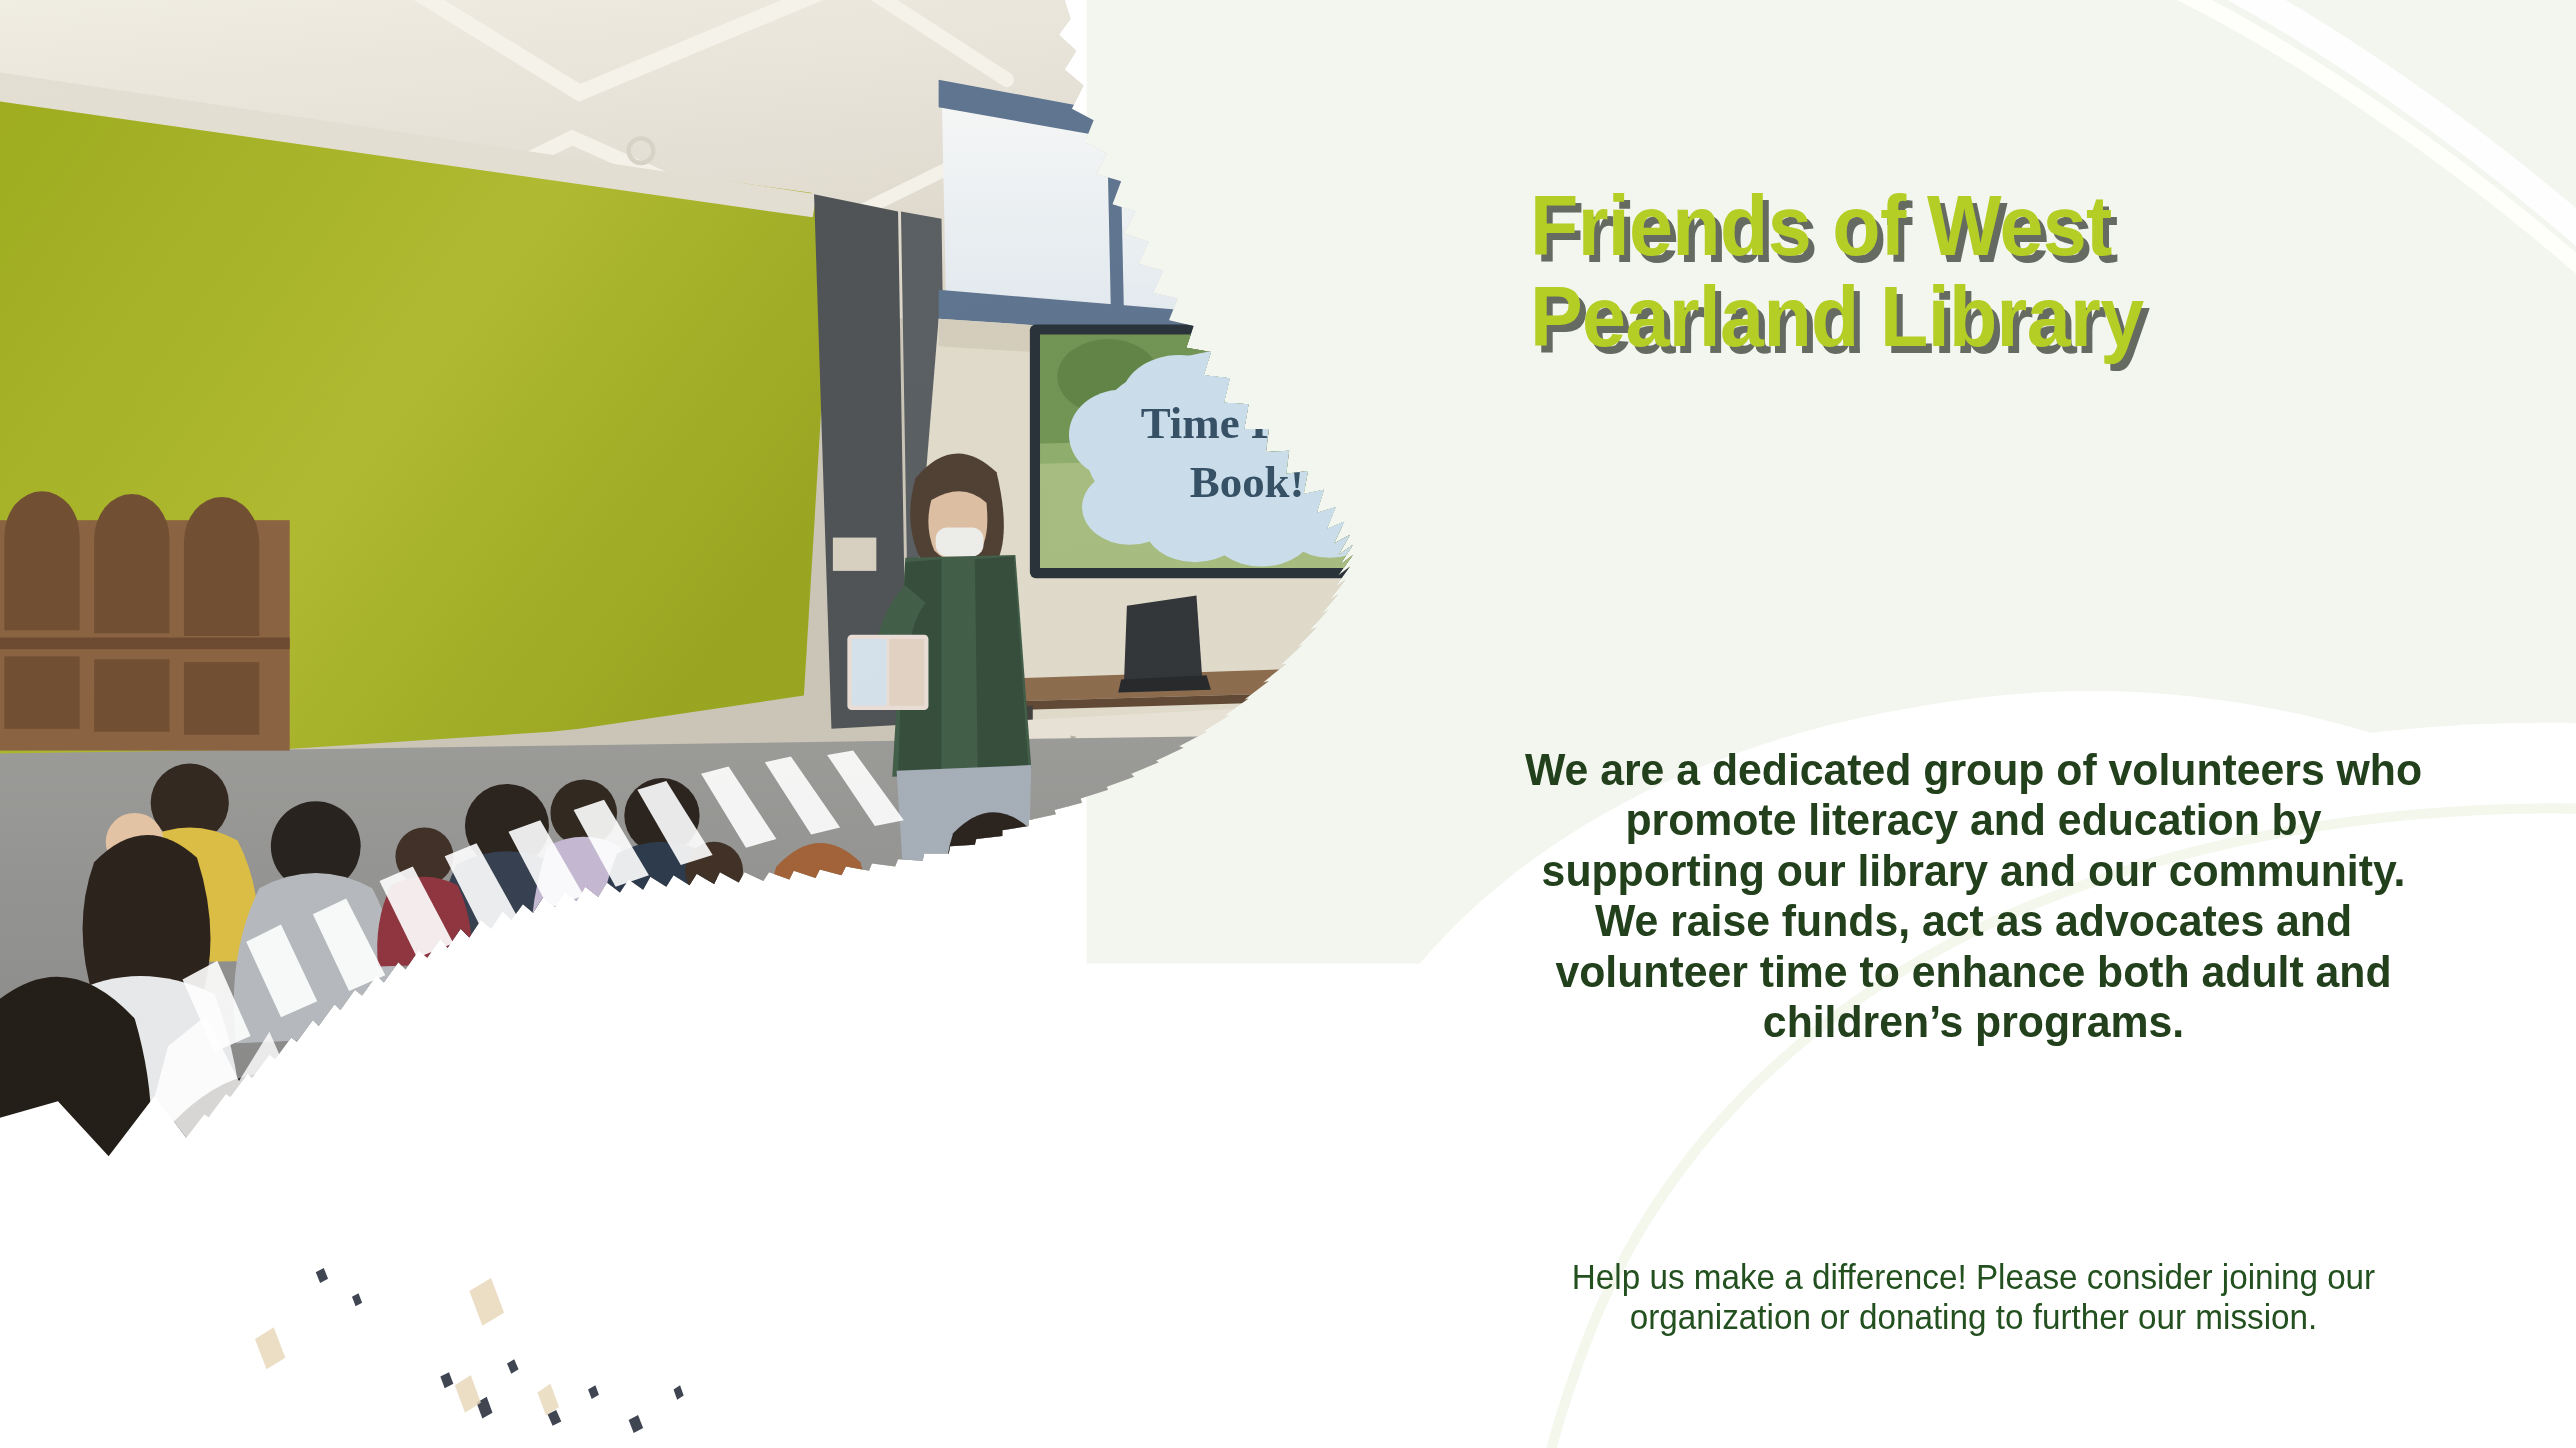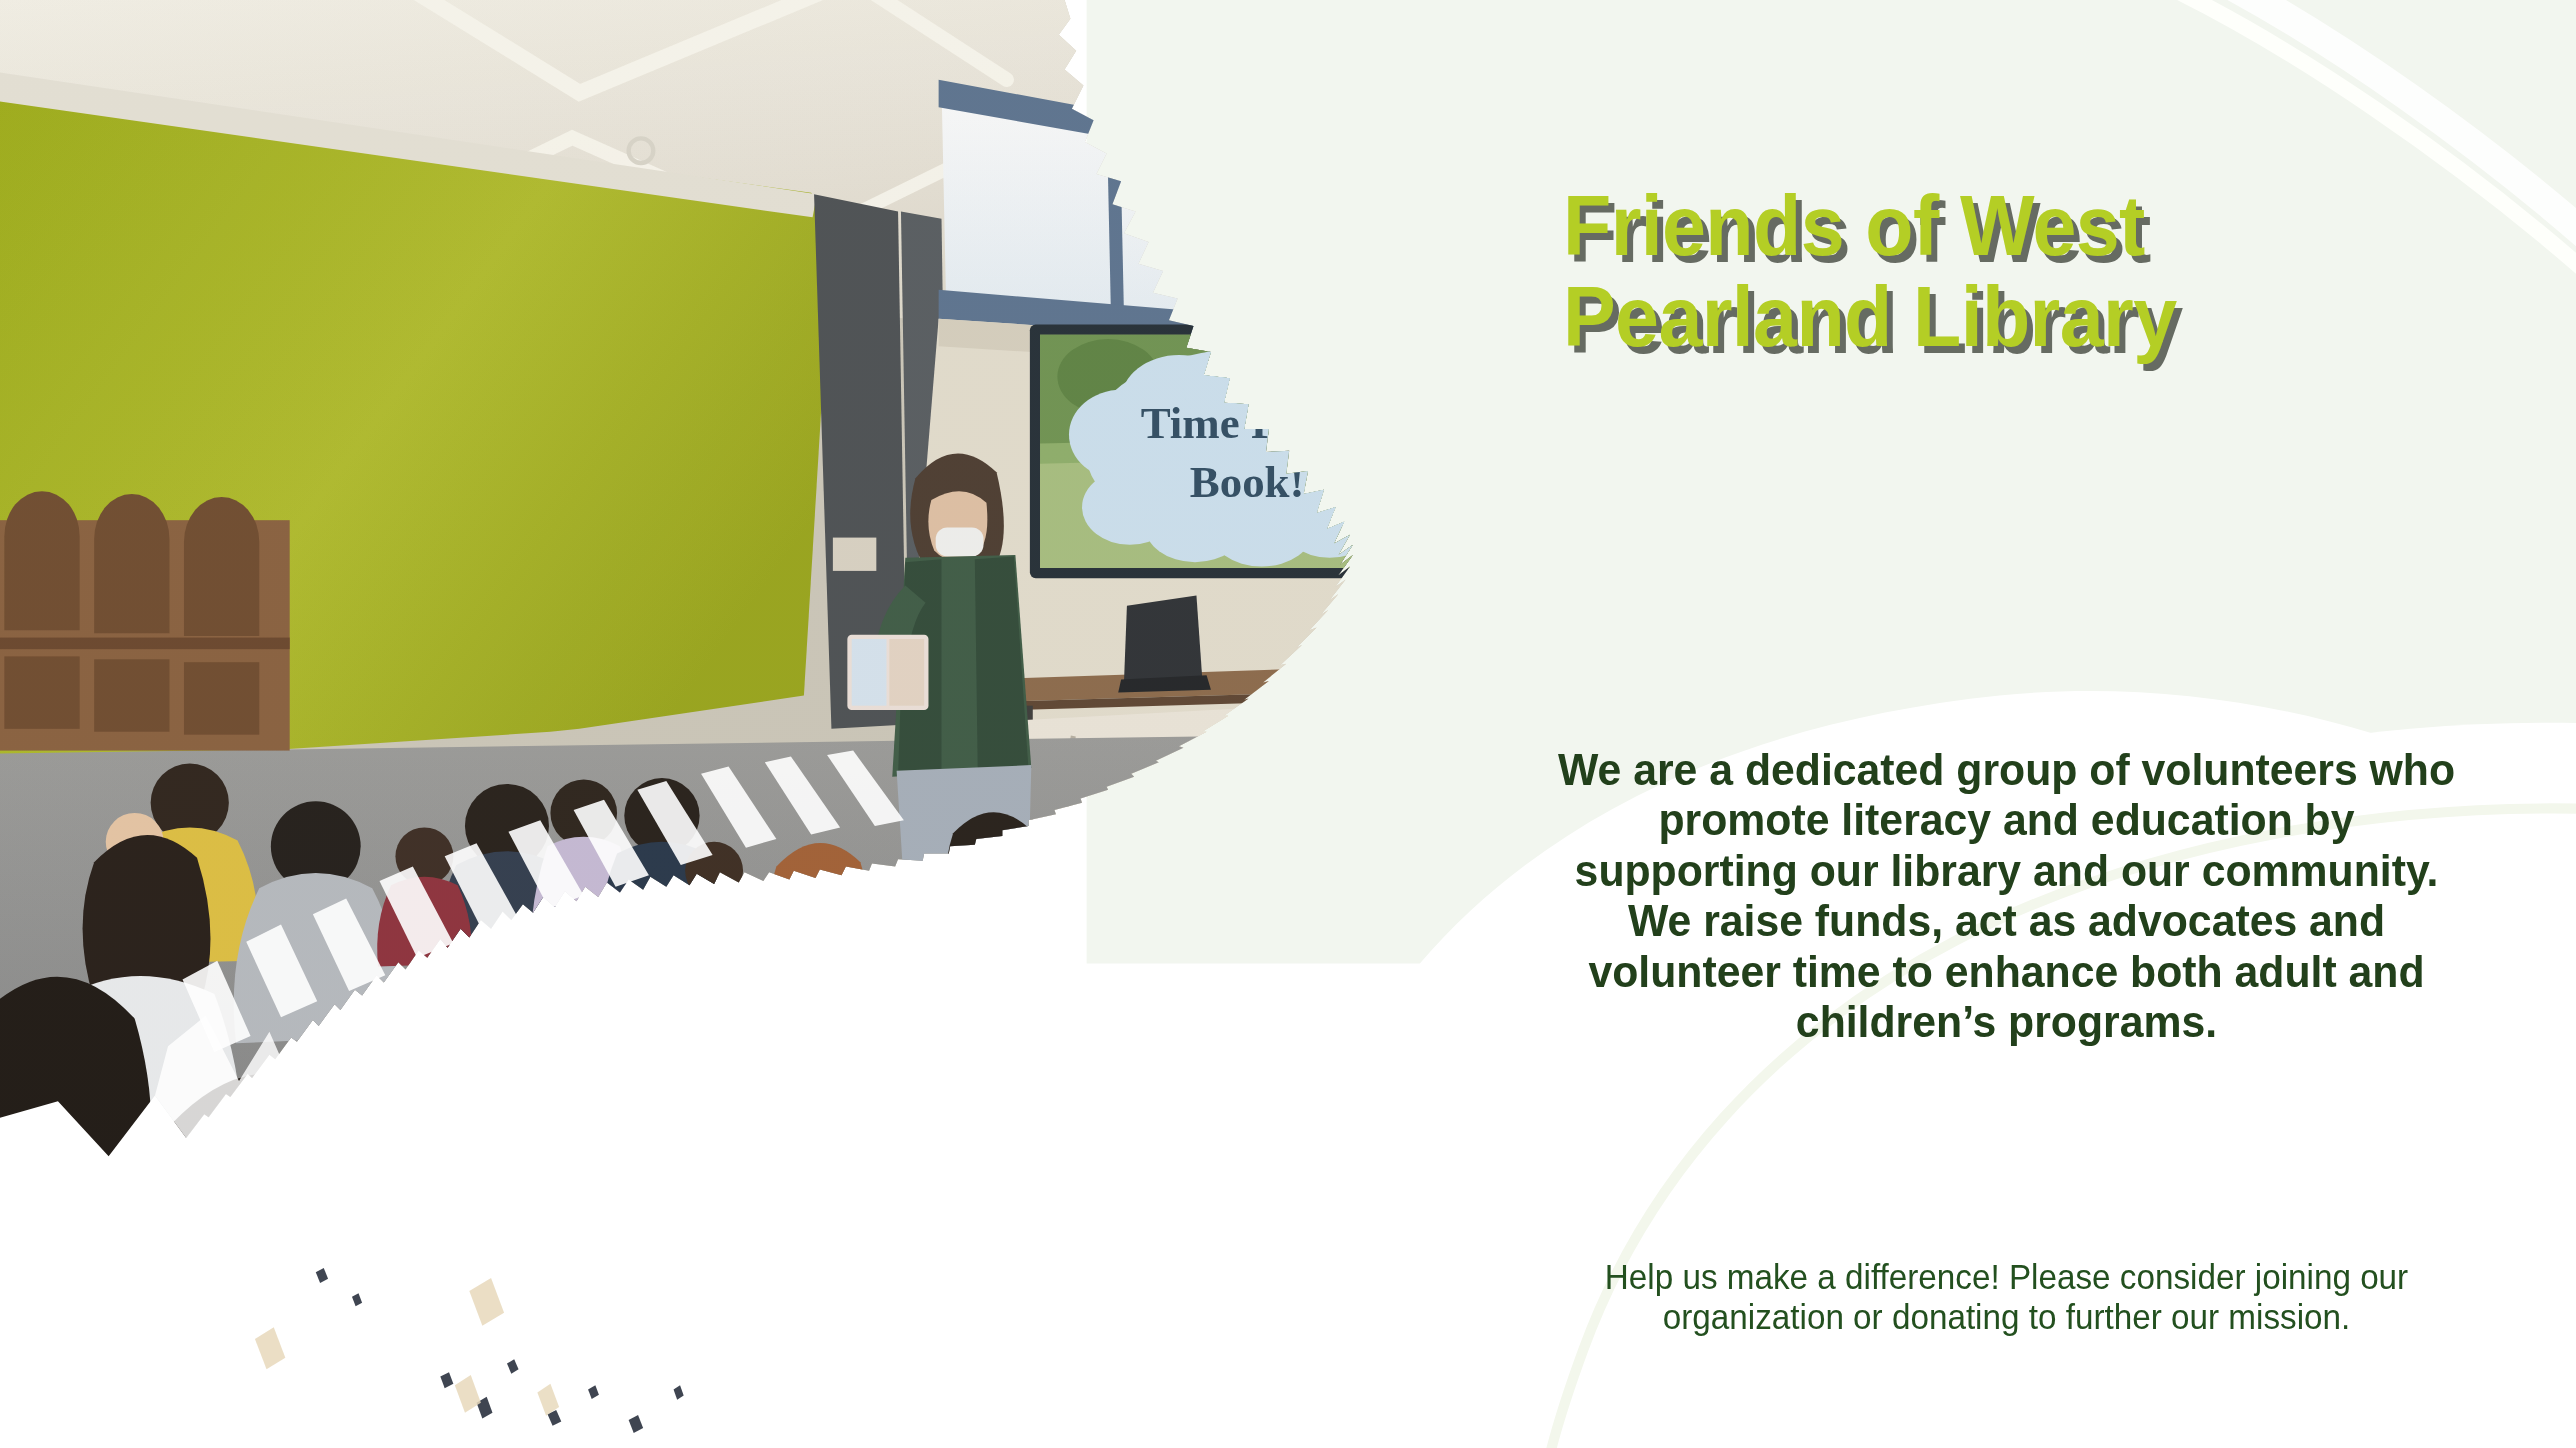--- a/index.html
+++ b/index.html
@@ -26,21 +26,21 @@
   
   .photo-panel {
     position:absolute; left:0; top:0;
     width:1434px; height:1449px;
   }
   .photo-panel svg { display:block; width:100%; height:100%; }
 
   
   .text-col {
     position:absolute;
-    left:1478px; top:0;
+    left:1445px; top:0;
     width:1072px; height:1306px;
   }
 
   .headline {
     position:absolute;
     left:85px; top:181px;
     width:869px;
     font-size:85px;
     line-height:1.07;
     font-weight:700;

